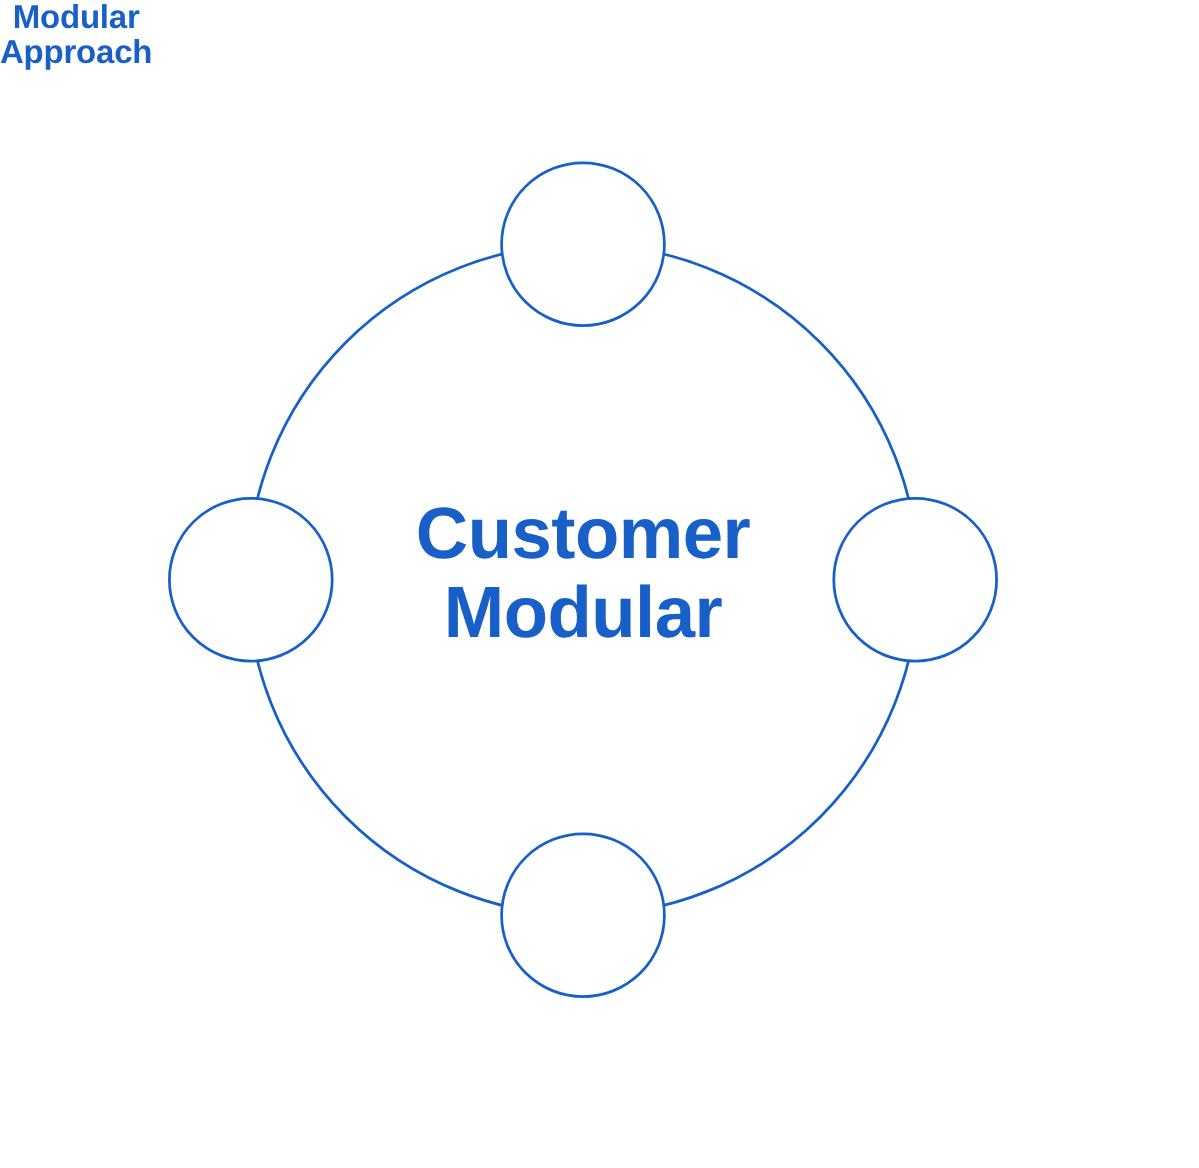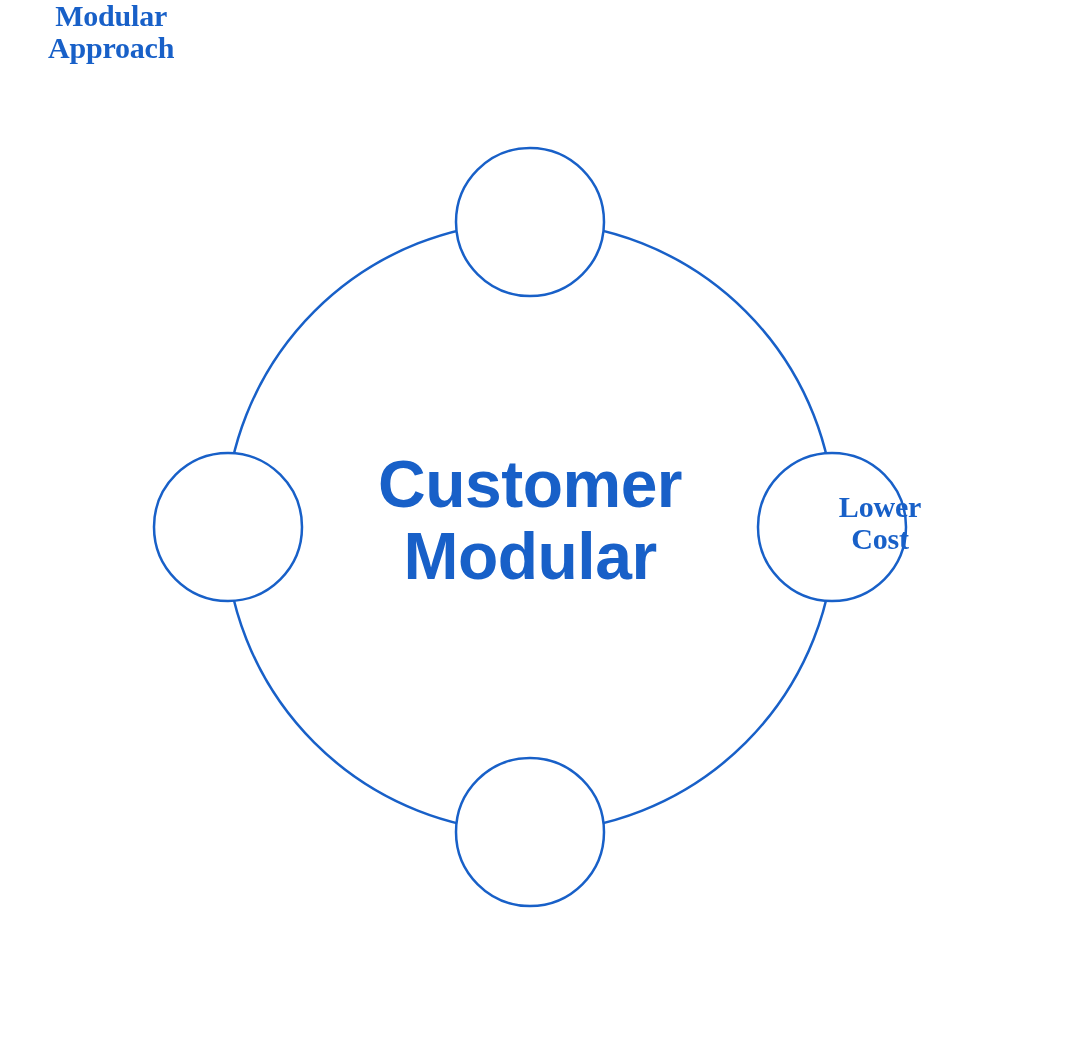--- a/index.html
+++ b/index.html
@@ -25,25 +25,24 @@
     left: 0;
     top: 0;
     width: 1090px;
     height: 1062px;
     display: block;
   }
   .node-label {
     position: absolute;
     text-align: center;
     color: #1860c8;
-    font-family: Liberation Serif, serif;
+    font-family: Liberation Sans, sans-serif;
     font-weight: bold;
     line-height: 1.08;
     white-space: pre;
-    padding-left: 48px;
     -webkit-font-smoothing: antialiased;
   }
   .center-label {
     position: absolute;
     left: 280px;
     top: 449px;
     width: 500px;
     text-align: center;
     color: #1860c8;
     font-family: "Liberation Sans", sans-serif;
@@ -76,20 +75,18 @@
 
     <circle cx="530" cy="832" r="74" fill="#ffffff" stroke="#1860c8" stroke-width="2.5"></circle>
 
     <circle cx="228" cy="527" r="74" fill="#ffffff" stroke="#1860c8" stroke-width="2.5"></circle>
   </svg>
 
   <div class="center-label"><span>Customer</span>
 <span>Modular</span></div>
 
 
-  <div class="node-label satellite-label" id="label-lower-cost"><span>Lower</span>
-<span>Cost</span></div>
 
 
   <div class="node-label satellite-label" id="label-modular-approach"><span>Modular</span>
 <span>Approach</span></div>
 
 </div>
 
 </body></html>

